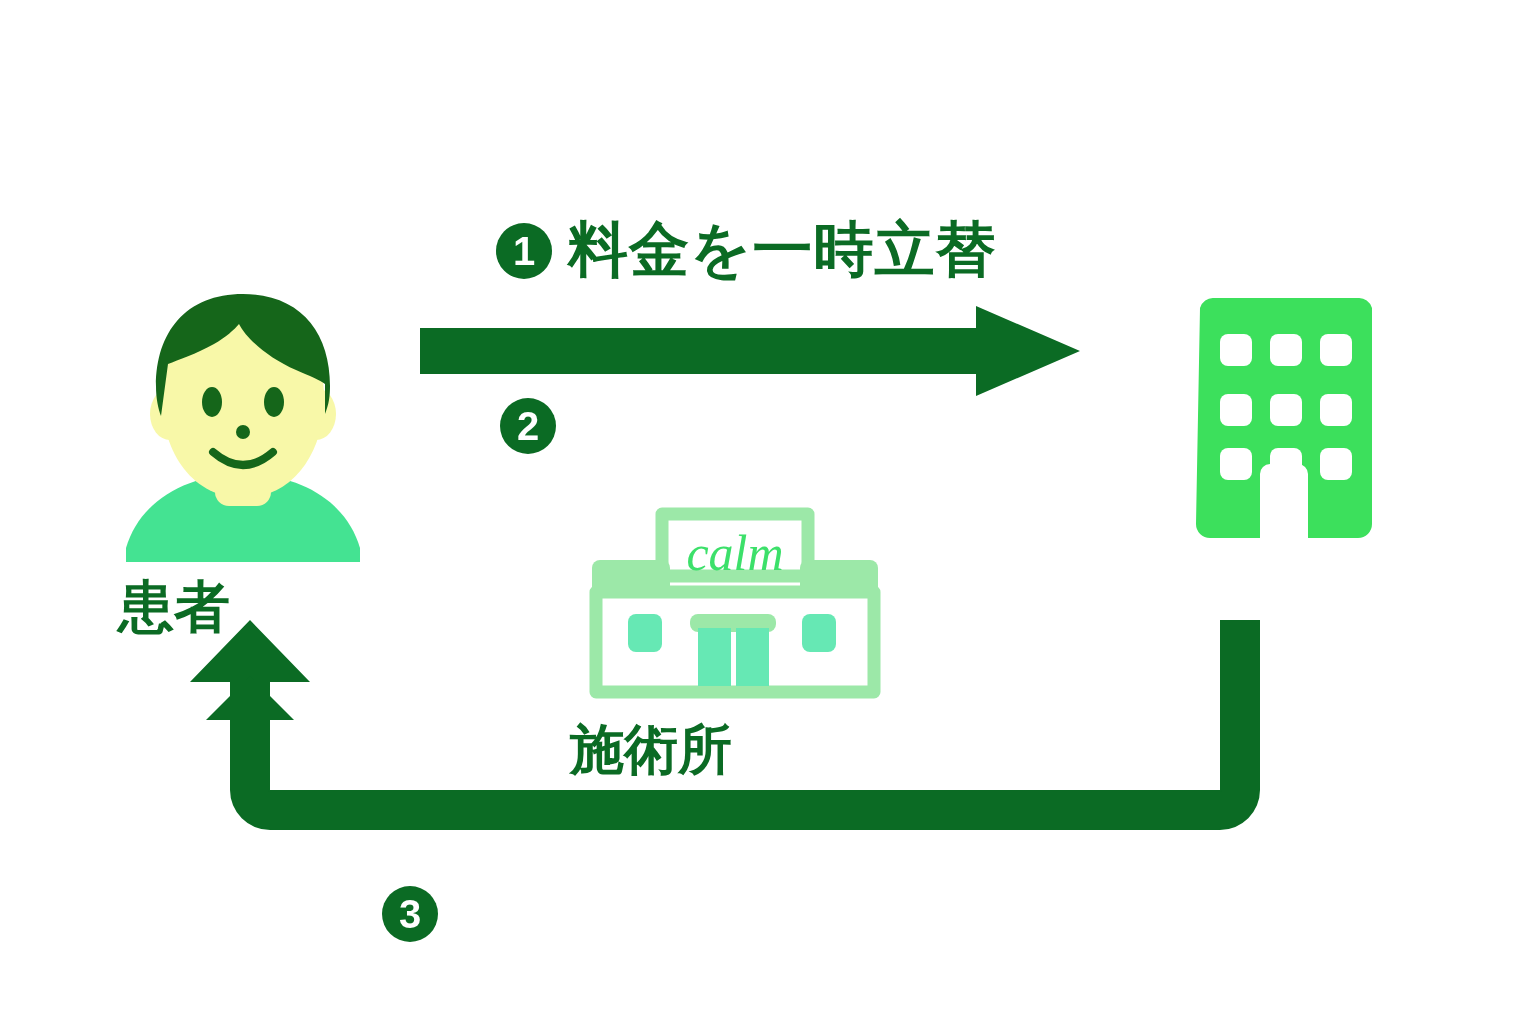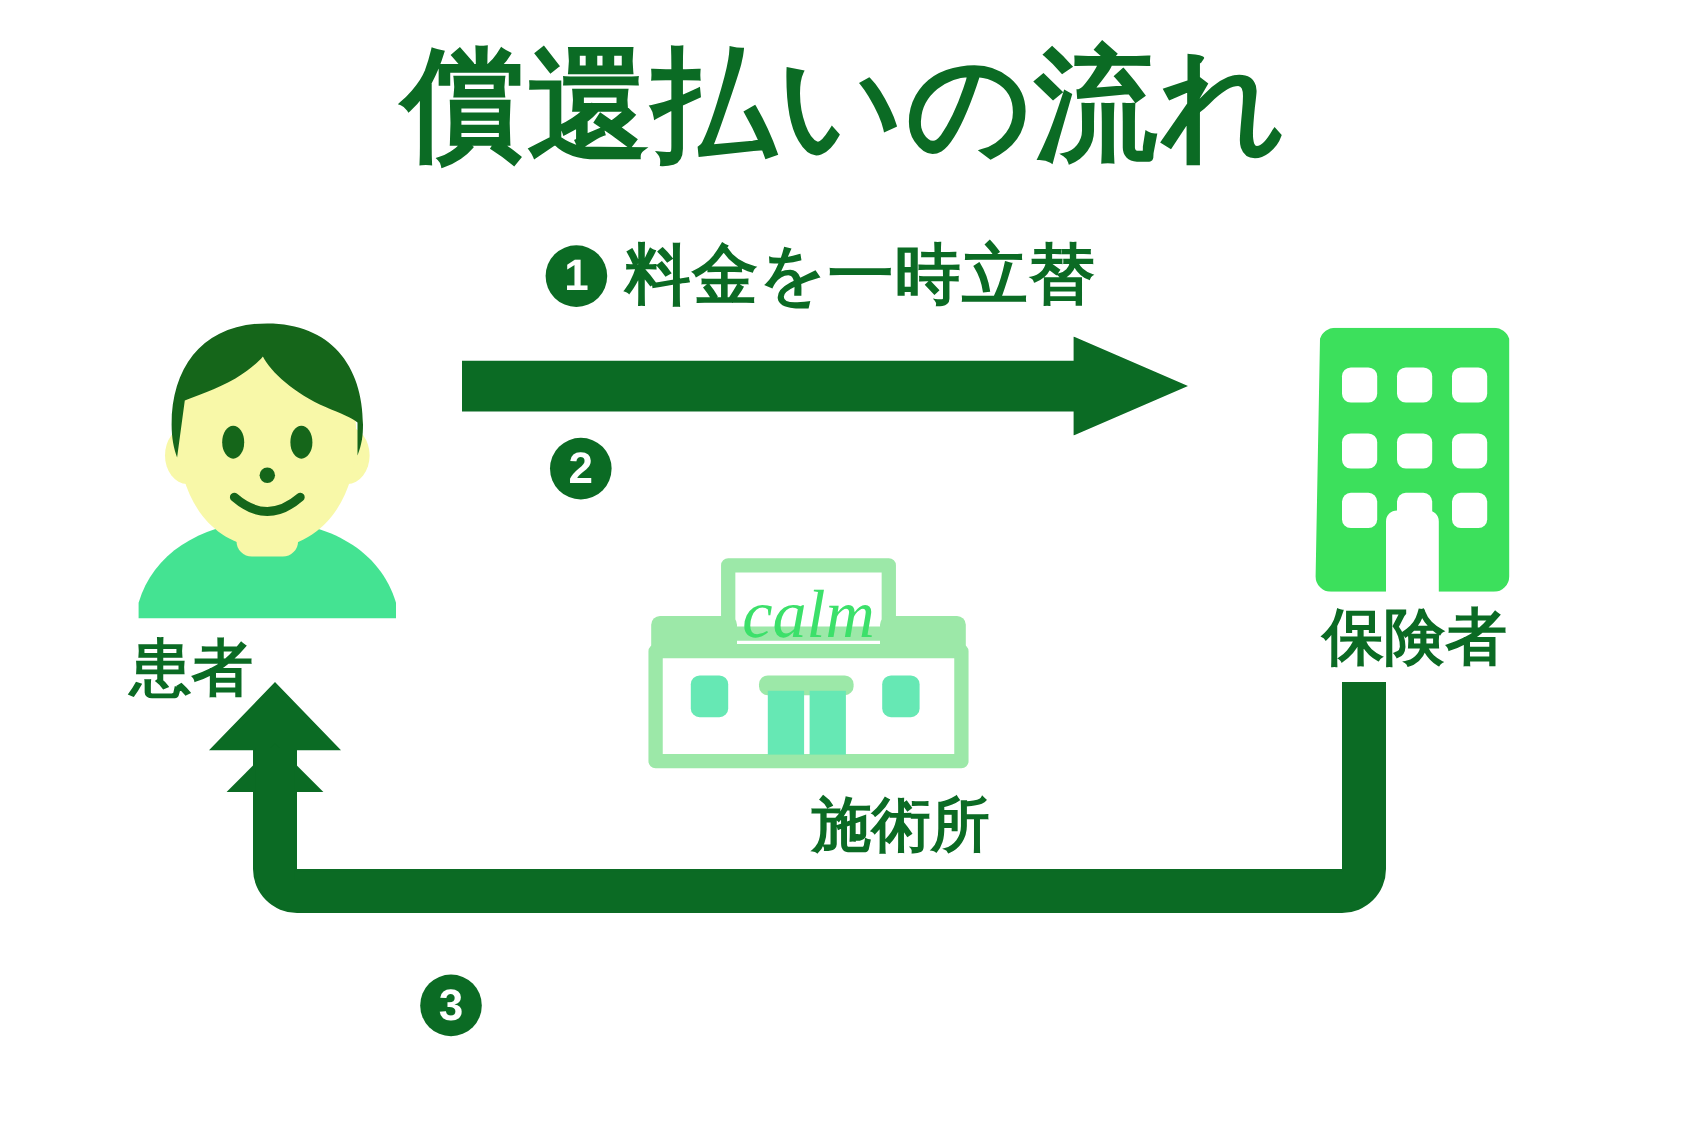--- a/index.html
+++ b/index.html
@@ -132,44 +132,43 @@
     height: 215px;
   }
   .clinic-name {
     position: absolute;
     left: 570px;
     top: 528px;
     width: 330px;
     text-align: center;
     font-family: "Liberation Serif", "DejaVu Serif", serif;
     font-style: italic;
-    font-size: 62px;
+    font-size: 50px;
     font-weight: 400;
     color: #3ce06a;
     line-height: 1;
     pointer-events: none;
   }
   #clinic-label {
     position: absolute;
     left: 570px;
     top: 714px;
     width: 330px;
-    text-align: right;
+    text-align: left;
     font-size: 54px;
     font-weight: 700;
     color: #0b6b24;
     white-space: nowrap;
   }
 </style>
 </head>
 <body>
 
 <div id="canvas">
 
-  <div id="title">償還払いの流れ</div>
 
   <svg id="arrow-top" viewBox="0 0 660 90">
     <path d="M0,22 L556,22 L556,0 L660,45 L556,90 L556,68 L0,68 Z" fill="#0b6b24"></path>
   </svg>
 
   <div class="step-row" id="step1">
     <div class="step-num">1</div>
     <div class="step-text">料金を一時立替</div>
   </div>
 
@@ -248,21 +247,20 @@
       <rect x="84" y="36" width="32" height="32" rx="8"></rect>
       <rect x="134" y="36" width="32" height="32" rx="8"></rect>
       <rect x="34" y="96" width="32" height="32" rx="8"></rect>
       <rect x="84" y="96" width="32" height="32" rx="8"></rect>
       <rect x="134" y="96" width="32" height="32" rx="8"></rect>
       <rect x="34" y="150" width="32" height="32" rx="8"></rect>
       <rect x="84" y="150" width="32" height="32" rx="8"></rect>
       <rect x="134" y="150" width="32" height="32" rx="8"></rect>
     </g>
   </svg>
-  <div id="insurer-label">保険者</div>
 
   <svg id="clinic" viewBox="0 0 330 215">
 
     <path d="M92,14 h146 v62 h-146 z" fill="none" stroke="#9ce8a8" stroke-width="13" stroke-linejoin="round"></path>
 
     <rect x="22" y="60" width="78" height="36" rx="8" fill="#9ce8a8"></rect>
     <rect x="230" y="60" width="78" height="36" rx="8" fill="#9ce8a8"></rect>
 
     <path d="M26,92 h278 v100 h-278 z" fill="none" stroke="#9ce8a8" stroke-width="13" stroke-linejoin="round"></path>
 

